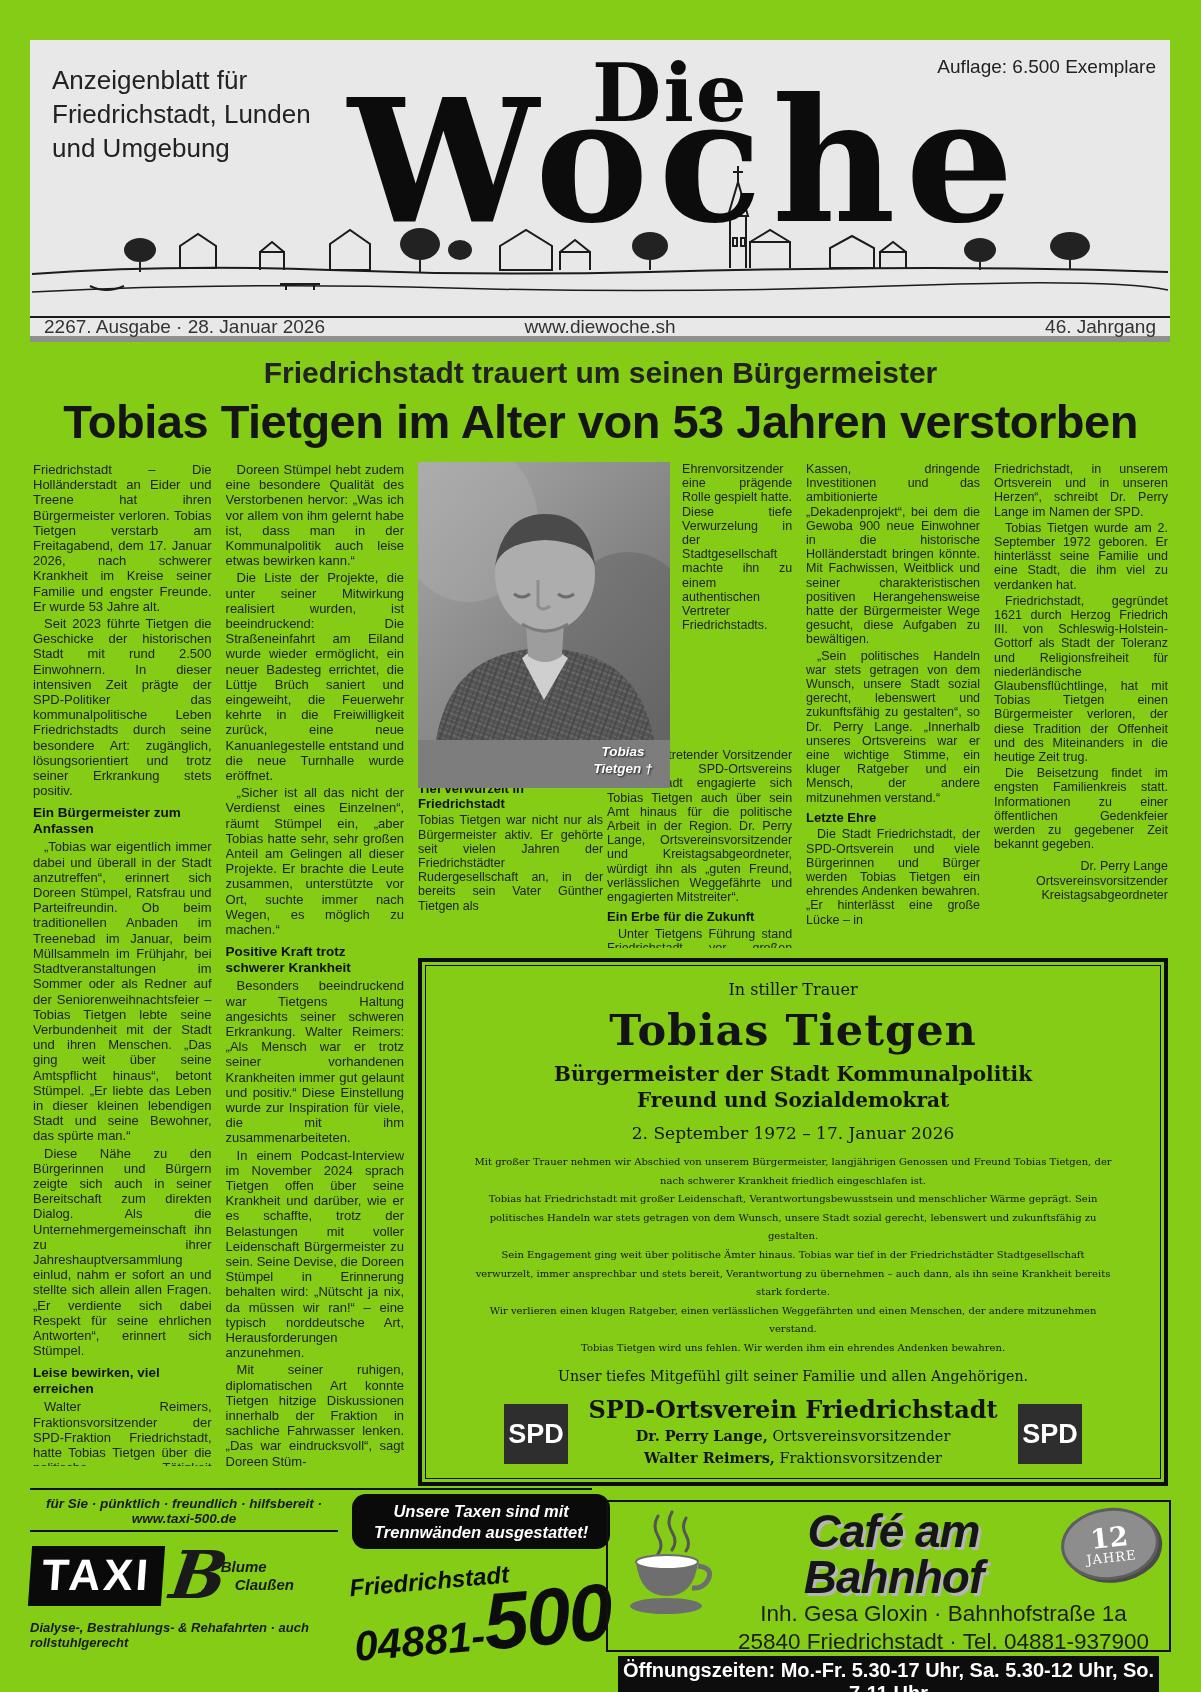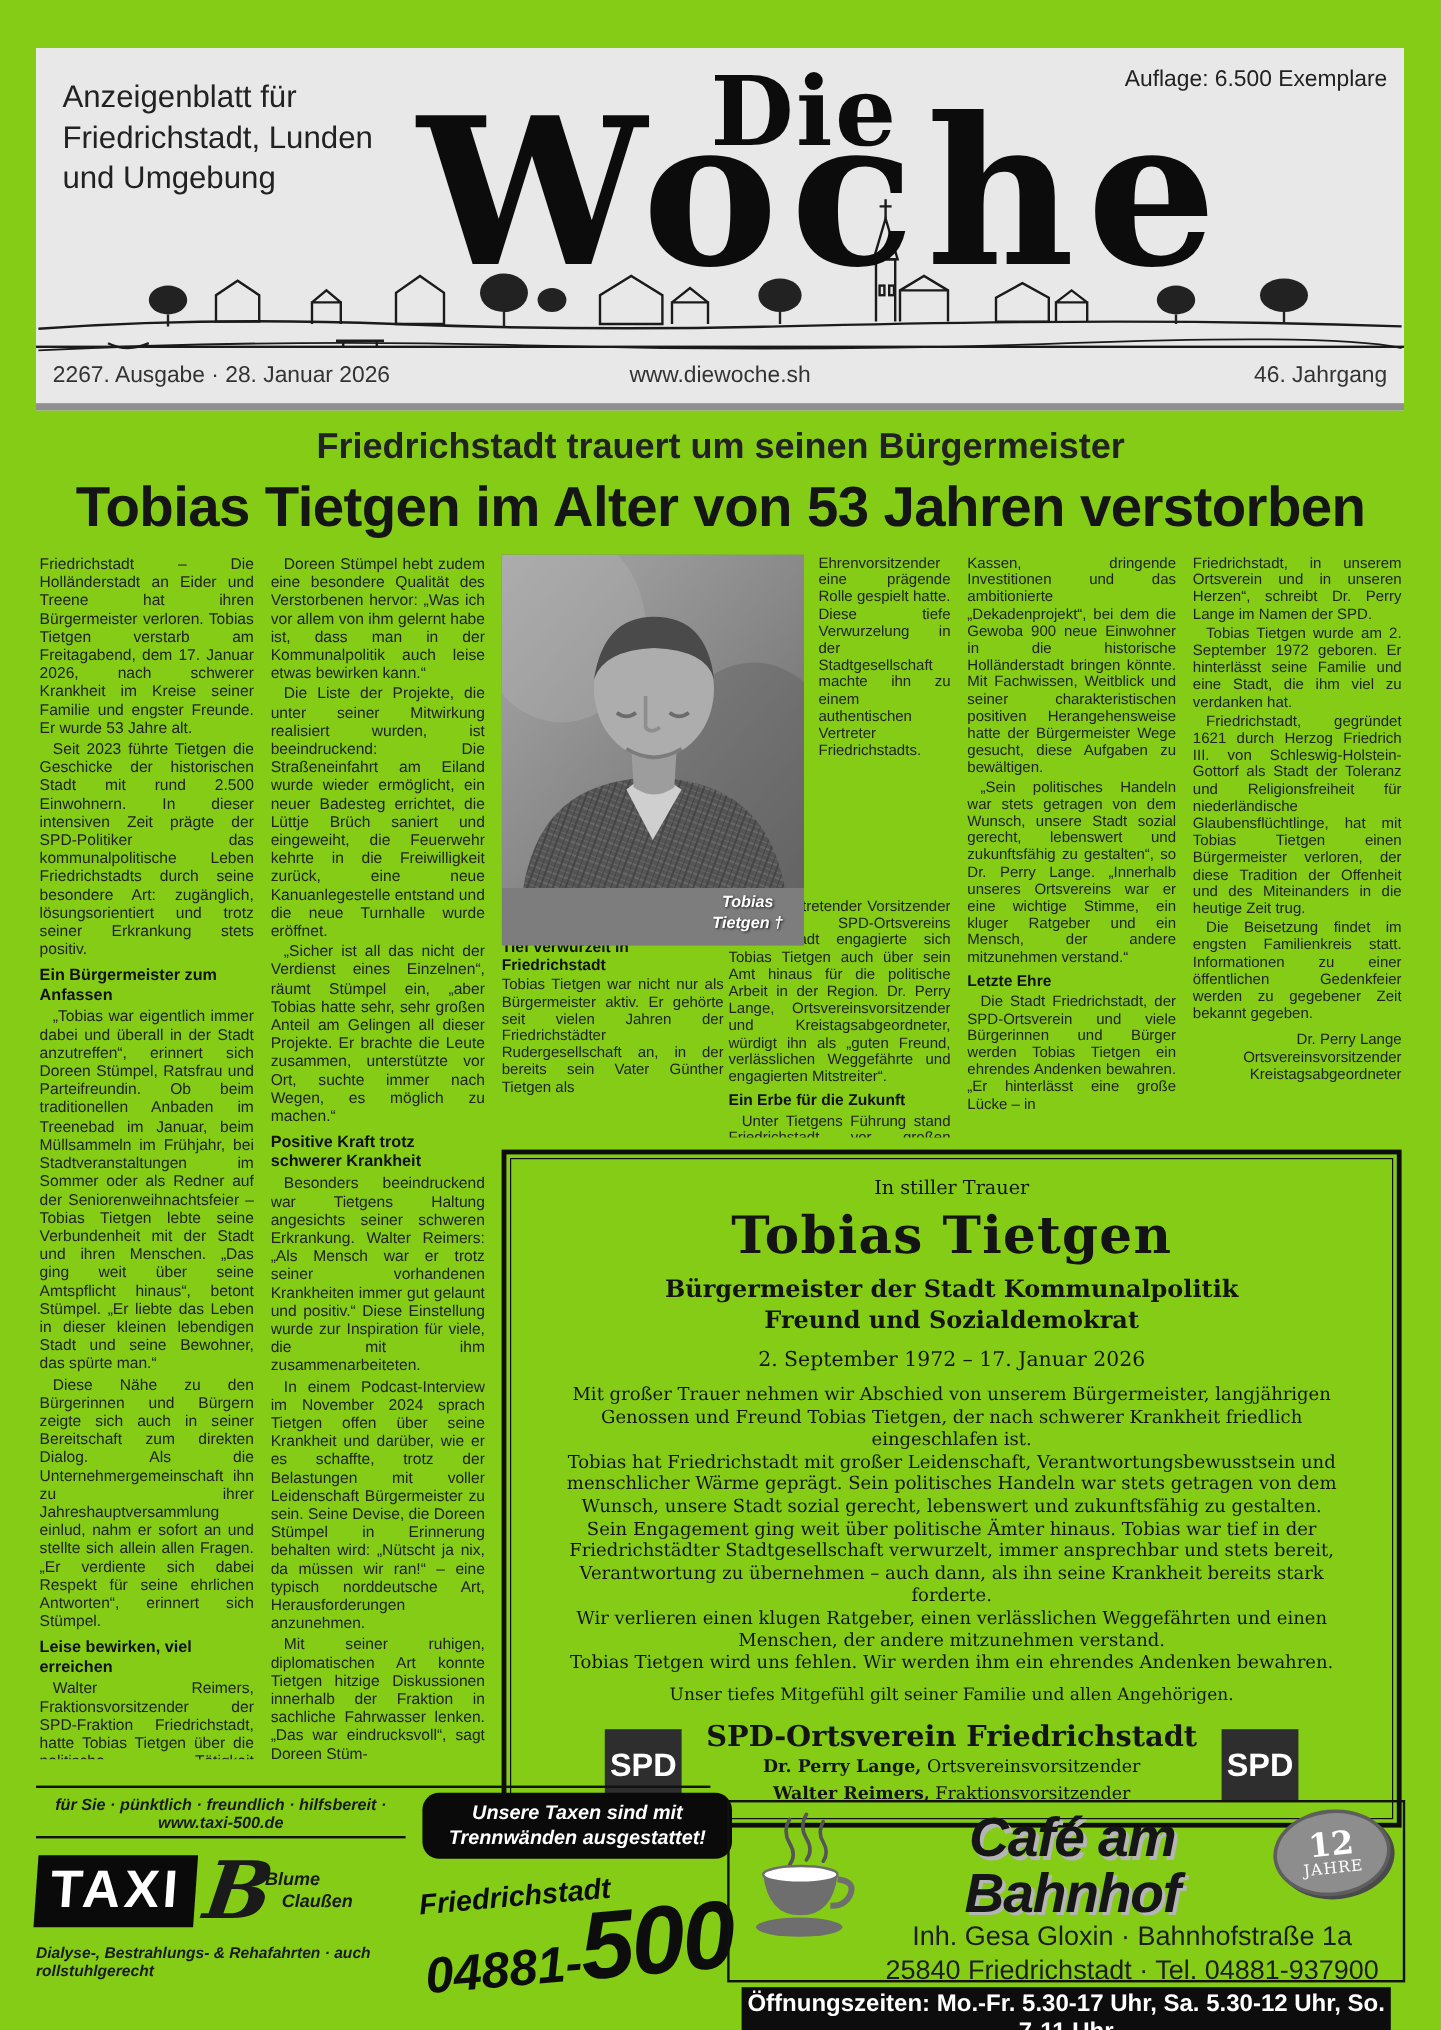--- a/index.html
+++ b/index.html
@@ -9,21 +9,21 @@
   
   .masthead{position:absolute;left:30px;top:40px;width:1140px;height:302px;background:#e8e8e8;}
   .pub-note{position:absolute;left:22px;top:24px;width:290px;font-size:26px;line-height:1.3;
             color:#222;white-space:pre-line;}
   .circulation{position:absolute;right:14px;top:16px;font-size:19px;color:#222;}
   .logo-die{position:absolute;left:562px;top:6px;font-family:"DejaVu Serif",serif;font-weight:bold;
             font-size:80px;color:#0c0c0c;letter-spacing:2px;}
   .logo-woche{position:absolute;left:318px;top:36px;font-family:"DejaVu Serif",serif;font-weight:bold;
             font-size:170px;line-height:1;color:#0c0c0c;letter-spacing:10px;}
   .skyline{position:absolute;left:0;bottom:46px;width:1140px;height:150px;}
-  .issue-strip{position:absolute;left:0;right:0;bottom:0;height:54px;border-top:2px solid #1a1a1a;
+  .issue-strip{position:absolute;left:0;right:0;bottom:0;height:26px;border-top:2px solid #1a1a1a;
             border-bottom:6px solid #8f8f8f;display:flex;align-items:center;justify-content:space-between;
             padding:0 14px;box-sizing:border-box;font-size:19px;color:#333;}
   .issue-strip .mid{position:absolute;left:0;right:0;text-align:center;}
 
   
   .kicker{position:absolute;top:356px;left:0;width:100%;text-align:center;font-size:30px;
           font-weight:bold;color:#222;letter-spacing:0;}
   .headline{position:absolute;top:394px;left:0;width:100%;text-align:center;font-size:47px;
           font-weight:bold;color:#151515;letter-spacing:-0.5px;}
 
@@ -53,21 +53,21 @@
         font-style:italic;font-weight:bold;font-size:13.5px;line-height:1.25;text-shadow:1px 1px 2px #222;}
 
   
   .obit{flex:1;margin-top:10px;border:4px solid #0d0d0d;padding:3px;box-sizing:border-box;}
   .obit-inner{border:1px solid #0d0d0d;height:100%;box-sizing:border-box;position:relative;
         text-align:center;font-family:"DejaVu Serif",serif;color:#141414;padding:14px 46px 10px;overflow:hidden;}
   .obit-kicker{font-size:16px;}
   .obit-name{font-size:43px;font-weight:bold;margin:6px 0 6px;letter-spacing:1px;}
   .obit-role{font-size:20px;font-weight:bold;line-height:1.3;}
   .obit-dates{font-size:17px;margin:10px 0 10px;}
-  .obit-body{font-size:15px;line-height:18.6px;}
+  .obit-body{font-size:10px;line-height:18.6px;}
   .obit-body p{margin:0;}
   .obit-close{font-size:14.2px;line-height:18.6px;margin-top:9px;}
   .obit-org{font-size:24px;font-weight:bold;margin-top:10px;}
   .obit-sig{font-size:14.5px;line-height:19px;margin-top:2px;}
   .obit-sig b{font-weight:bold;}
   .spd-box{position:absolute;bottom:14px;width:64px;height:60px;background:#2e2e2e;color:#fff;
         display:flex;align-items:center;justify-content:center;font-family:"Liberation Sans",sans-serif;
         font-weight:bold;font-size:27px;letter-spacing:0;}
   .spd-left{left:78px;}  .spd-right{right:78px;}
 

